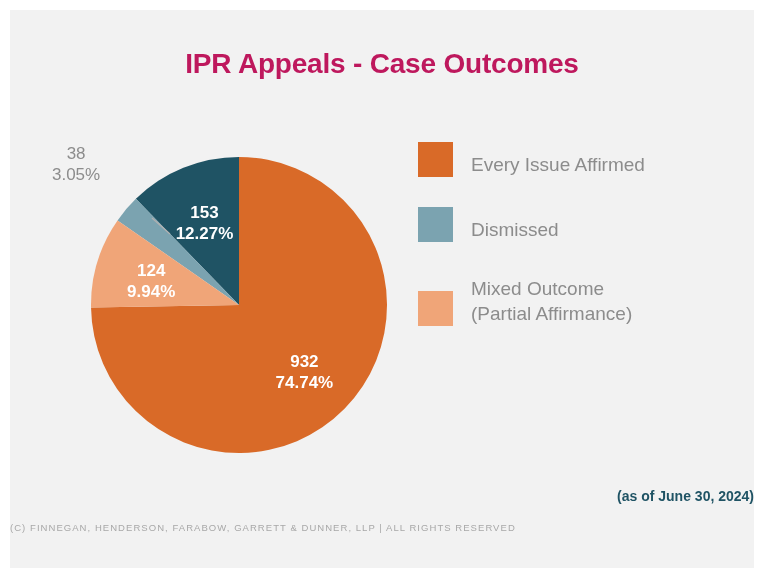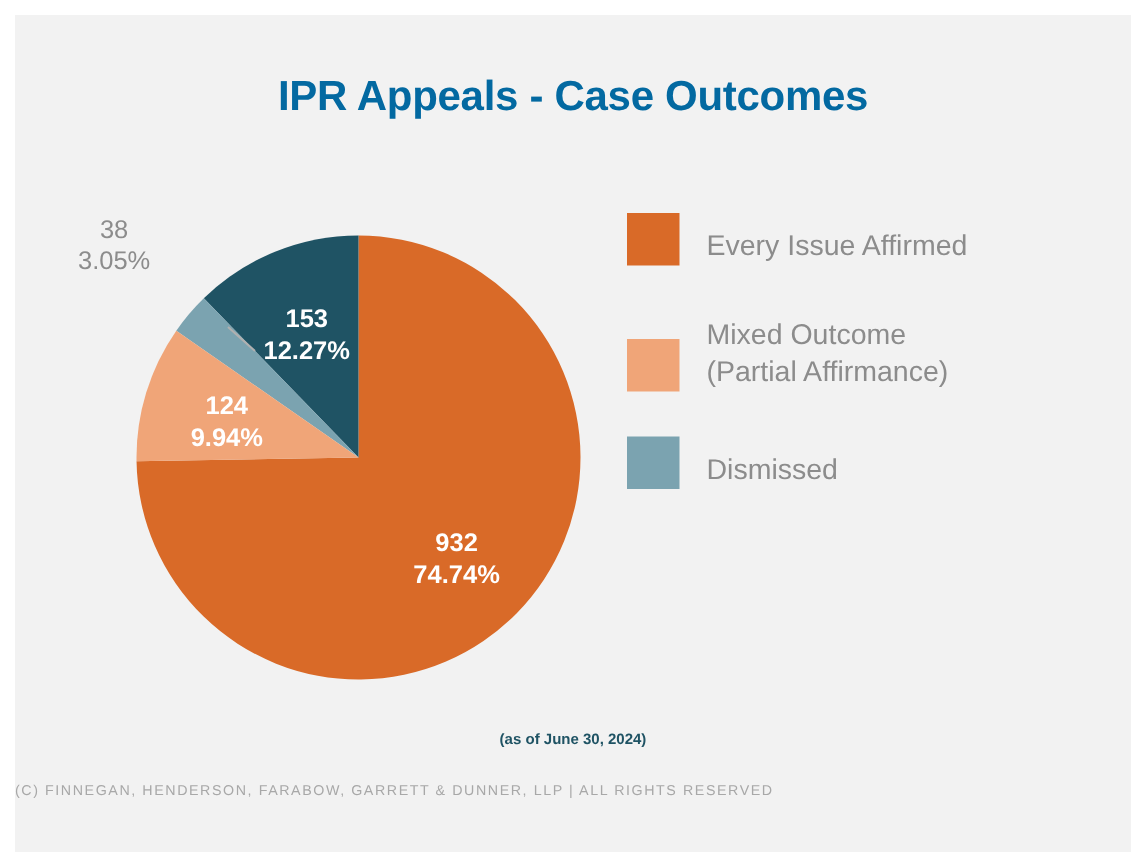--- a/index.html
+++ b/index.html
@@ -31,21 +31,21 @@
 
   .chart-title {
     position: absolute;
     top: 38px;
     left: 0;
     width: 744px;
     text-align: center;
     font-size: 28px;
     font-weight: bold;
     letter-spacing: -0.2px;
-    color: #0369a1;
+    color: #be185d;
     font-family: "Liberation Sans", sans-serif;
   }
 
   .pie-wrap {
     position: absolute;
     left: 0px;
     top: 0px;
     width: 420px;
     height: 470px;
   }
@@ -90,22 +90,22 @@
     padding-top: 4px;
     font-family: "Liberation Sans", sans-serif;
     white-space: pre-line;
   }
 
   .asof {
     position: absolute;
     left: 0;
     top: 478px;
     width: 744px;
-    text-align: center;
-    font-size: 10px;
+    text-align: right;
+    font-size: 14px;
     font-weight: bold;
     color: #1f5364;
     font-family: "Liberation Sans", sans-serif;
   }
   .copyright {
     position: absolute;
     left: 0;
     top: 512px;
     width: 744px;
     font-size: 9.5px;
@@ -139,27 +139,27 @@
           </g>
       </svg>
     </div>
 
     <div class="legend">
       <div class="legend-row">
         <span class="legend-swatch" style="background: rgb(217, 106, 40);"></span>
         <span class="legend-label">Every Issue Affirmed</span>
       </div>
       <div class="legend-row">
+        <span class="legend-swatch" style="background: rgb(123, 163, 176);"></span>
+        <span class="legend-label">Dismissed</span>
+      </div>
+      <div class="legend-row">
         <span class="legend-swatch" style="background: rgb(240, 165, 120);"></span>
         <span class="legend-label">Mixed Outcome
 (Partial Affirmance)</span>
-      </div>
-      <div class="legend-row">
-        <span class="legend-swatch" style="background: rgb(123, 163, 176);"></span>
-        <span class="legend-label">Dismissed</span>
       </div>
     </div>
 
     <div class="asof">(as of June 30, 2024)</div>
     <div class="copyright">(C) FINNEGAN, HENDERSON, FARABOW, GARRETT &amp; DUNNER, LLP | ALL RIGHTS RESERVED</div>
 
   </div>
 </div>
 
 </body></html>

